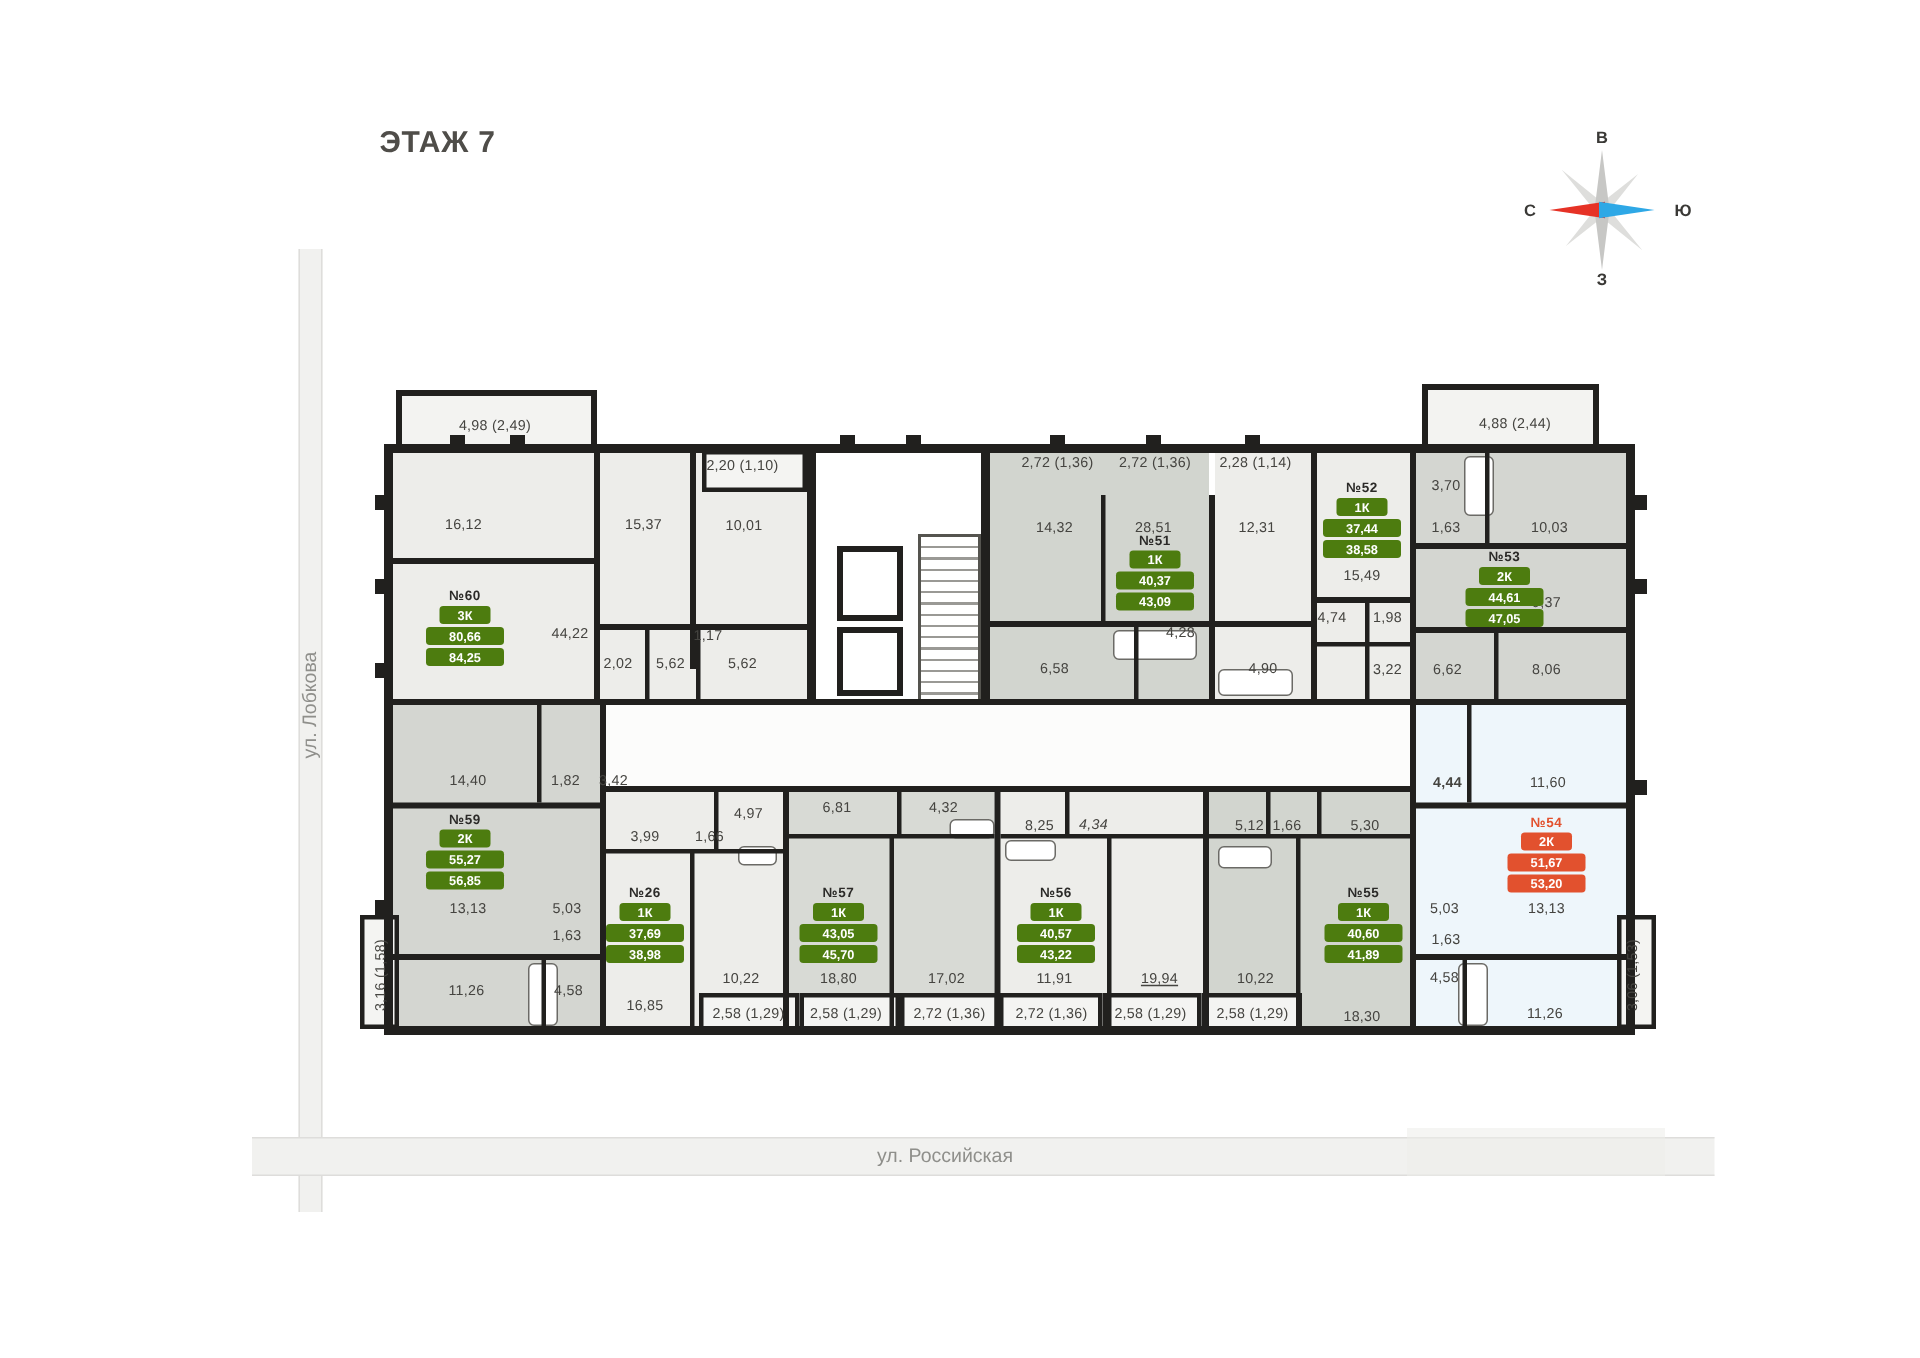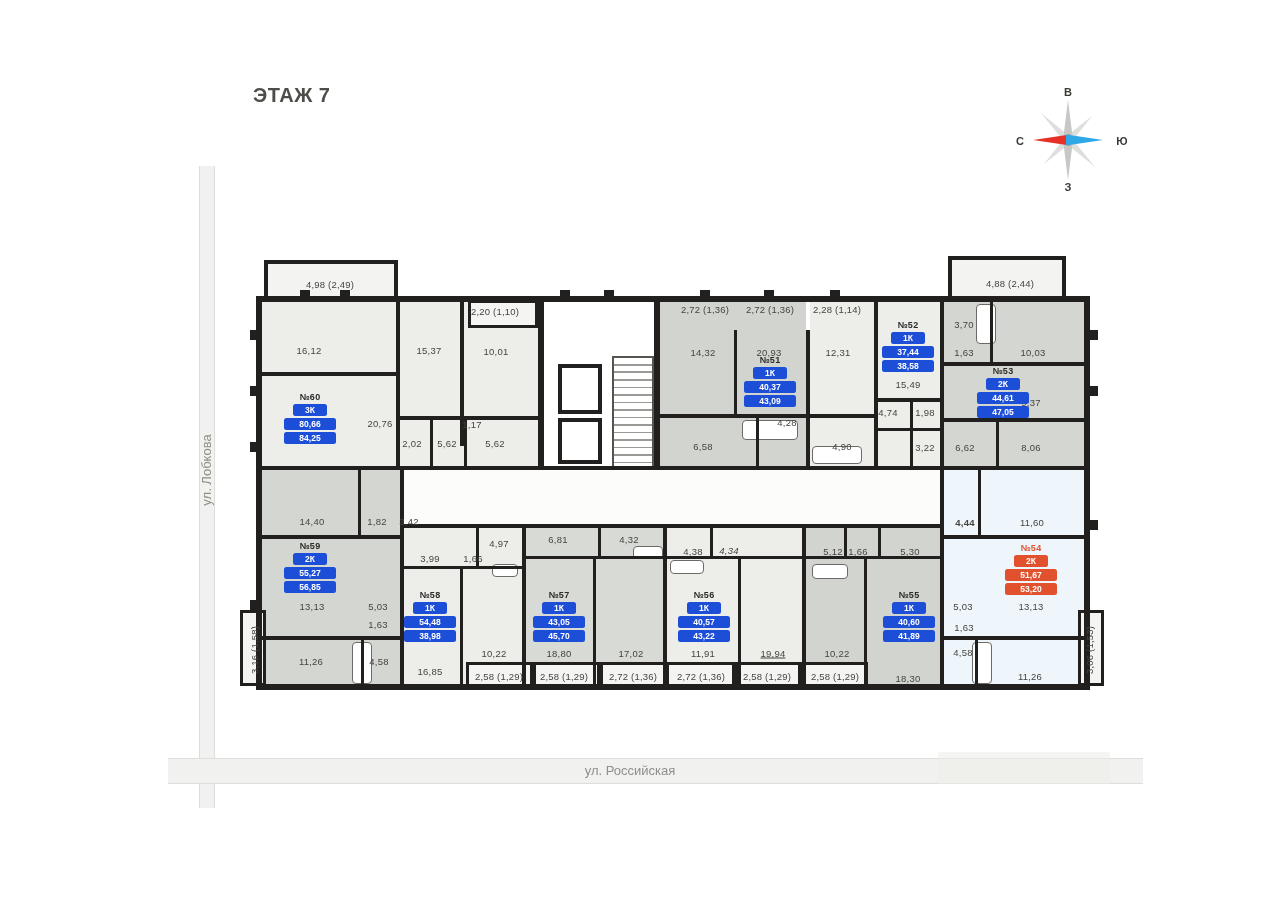--- a/index.html
+++ b/index.html
@@ -32,21 +32,21 @@
   
   .fx{position:absolute;border:1.5px solid #6b6a66;background:#fff;border-radius:4px;z-index:8;box-sizing:border-box;}
 
   
   .room-label{position:absolute;transform:translate(-50%,-50%);font-size:9.5px;color:#454440;white-space:nowrap;z-index:25;letter-spacing:.2px;}
   .room-label.rot{transform:translate(-50%,-50%) rotate(-90deg);}
 
   
   .badge{position:absolute;width:64px;transform:translateX(-50%);text-align:center;z-index:30;cursor:pointer;}
   .badge-name{font-size:9px;font-weight:bold;color:#2b2a28;letter-spacing:.4px;margin-bottom:1px;}
-  .pill{margin:2px auto 0;width:52px;height:12px;line-height:12px;background:#1d4ed8;color:#ffffff;font-size:8.5px;font-weight:bold;border-radius:2.5px;}
+  .pill{margin:2px auto 0;width:52px;height:12px;line-height:12px;background:#4d7c0f;color:#ffffff;font-size:8.5px;font-weight:bold;border-radius:2.5px;}
   .pill-type{width:34px;}
   .badge.highlight .badge-name{color:#e2512e;}
   .badge.highlight .pill{background:#e2512e;}
 </style>
 </head>
 <body>
 
 <div id="canvas">
 
   <div class="page-title">ЭТАЖ 7</div>
@@ -177,30 +177,30 @@
   <i class="tick" style="left:1090px;top:330px;width:8px;height:10px"></i>
   <i class="tick" style="left:1090px;top:386px;width:8px;height:10px"></i>
   <i class="tick" style="left:1090px;top:520px;width:8px;height:10px"></i>
 
   <div id="labels-layer">
       <div class="room-label" style="left: 330px; top: 284px;">4,98 (2,49)</div>
       <div class="room-label" style="left: 495px; top: 311px;">2,20 (1,10)</div>
       <div class="room-label" style="left: 309px; top: 350px;">16,12</div>
       <div class="room-label" style="left: 429px; top: 350px;">15,37</div>
       <div class="room-label" style="left: 496px; top: 351px;">10,01</div>
-      <div class="room-label" style="left: 380px; top: 423px;">20,76</div>
+      <div class="room-label" style="left: 380px; top: 423px;">44,22</div>
       <div class="room-label" style="left: 412px; top: 443px;">2,02</div>
       <div class="room-label" style="left: 447px; top: 443px;">5,62</div>
       <div class="room-label" style="left: 472px; top: 424px;">1,17</div>
       <div class="room-label" style="left: 495px; top: 443px;">5,62</div>
       <div class="room-label" style="left: 705px; top: 309px;">2,72 (1,36)</div>
       <div class="room-label" style="left: 770px; top: 309px;">2,72 (1,36)</div>
       <div class="room-label" style="left: 837px; top: 309px;">2,28 (1,14)</div>
       <div class="room-label" style="left: 703px; top: 352px;">14,32</div>
-      <div class="room-label" style="left: 769px; top: 352px;">20,93</div>
+      <div class="room-label" style="left: 769px; top: 352px;">28,51</div>
       <div class="room-label" style="left: 838px; top: 352px;">12,31</div>
       <div class="room-label" style="left: 703px; top: 446px;">6,58</div>
       <div class="room-label" style="left: 787px; top: 422px;">4,28</div>
       <div class="room-label" style="left: 842px; top: 446px;">4,90</div>
       <div class="room-label" style="left: 964px; top: 324px;">3,70</div>
       <div class="room-label" style="left: 964px; top: 352px;">1,63</div>
       <div class="room-label" style="left: 1033px; top: 352px;">10,03</div>
       <div class="room-label" style="left: 908px; top: 384px;">15,49</div>
       <div class="room-label" style="left: 888px; top: 412px;">4,74</div>
       <div class="room-label" style="left: 925px; top: 412px;">1,98</div>
@@ -216,21 +216,21 @@
       <div class="room-label" style="left: 473px; top: 558px;">1,66</div>
       <div class="room-label" style="left: 312px; top: 606px;">13,13</div>
       <div class="room-label" style="left: 378px; top: 606px;">5,03</div>
       <div class="room-label" style="left: 378px; top: 624px;">1,63</div>
       <div class="room-label" style="left: 311px; top: 661px;">11,26</div>
       <div class="room-label" style="left: 379px; top: 661px;">4,58</div>
       <div class="room-label" style="left: 430px; top: 671px;">16,85</div>
       <div class="room-label" style="left: 499px; top: 543px;">4,97</div>
       <div class="room-label" style="left: 558px; top: 539px;">6,81</div>
       <div class="room-label" style="left: 629px; top: 539px;">4,32</div>
-      <div class="room-label" style="left: 693px; top: 551px;">4,38</div>
+      <div class="room-label" style="left: 693px; top: 551px;">8,25</div>
       <div class="room-label" style="left: 729px; top: 550px; font-style: italic;">4,34</div>
       <div class="room-label" style="left: 494px; top: 653px;">10,22</div>
       <div class="room-label" style="left: 559px; top: 653px;">18,80</div>
       <div class="room-label" style="left: 631px; top: 653px;">17,02</div>
       <div class="room-label" style="left: 703px; top: 653px;">11,91</div>
       <div class="room-label" style="left: 499px; top: 676px;">2,58 (1,29)</div>
       <div class="room-label" style="left: 564px; top: 676px;">2,58 (1,29)</div>
       <div class="room-label" style="left: 633px; top: 676px;">2,72 (1,36)</div>
       <div class="room-label" style="left: 701px; top: 676px;">2,72 (1,36)</div>
       <div class="room-label" style="left: 833px; top: 551px;">5,12</div>
@@ -256,23 +256,23 @@
         <div class="pill">80,66</div>
         <div class="pill">84,25</div>
       </div>
       <div class="badge" style="left: 310px; top: 541px;">
         <div class="badge-name">№59</div>
         <div class="pill pill-type">2К</div>
         <div class="pill">55,27</div>
         <div class="pill">56,85</div>
       </div>
       <div class="badge" style="left: 430px; top: 590px;">
-        <div class="badge-name">№58</div>
-        <div class="pill pill-type">1К</div>
-        <div class="pill">54,48</div>
+        <div class="badge-name">№26</div>
+        <div class="pill pill-type">1К</div>
+        <div class="pill">37,69</div>
         <div class="pill">38,98</div>
       </div>
       <div class="badge" style="left: 559px; top: 590px;">
         <div class="badge-name">№57</div>
         <div class="pill pill-type">1К</div>
         <div class="pill">43,05</div>
         <div class="pill">45,70</div>
       </div>
       <div class="badge" style="left: 704px; top: 590px;">
         <div class="badge-name">№56</div>

